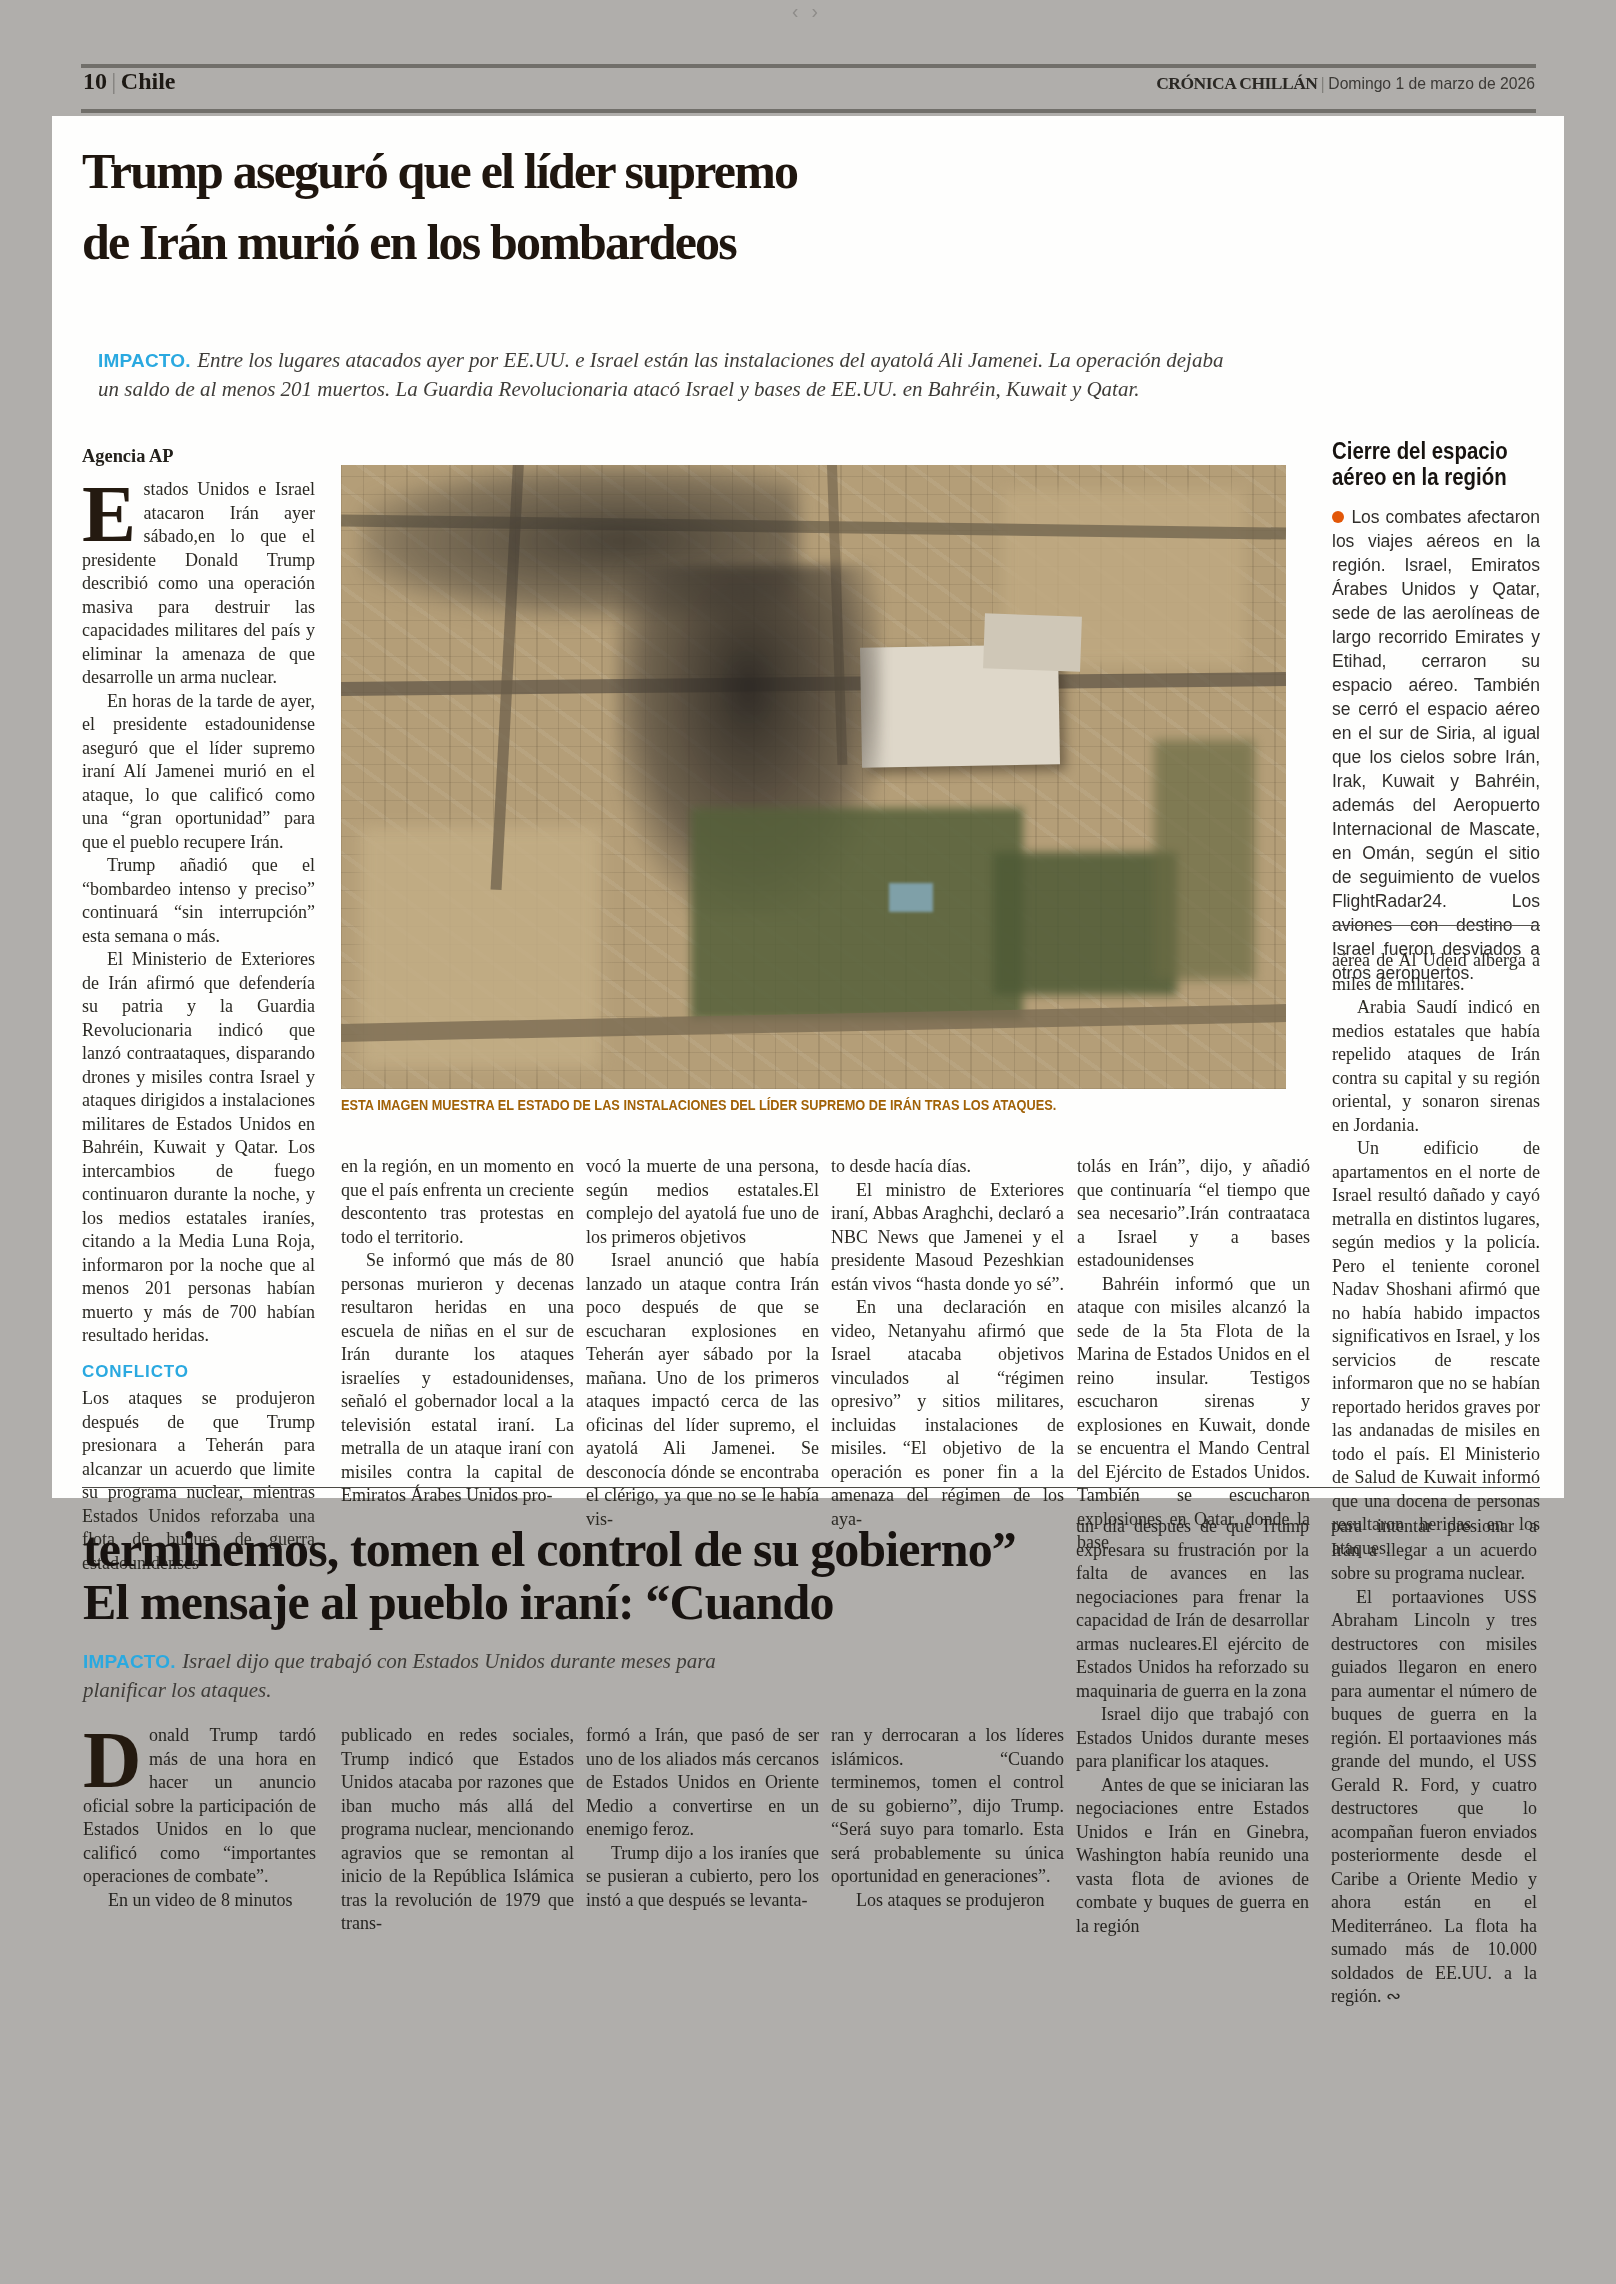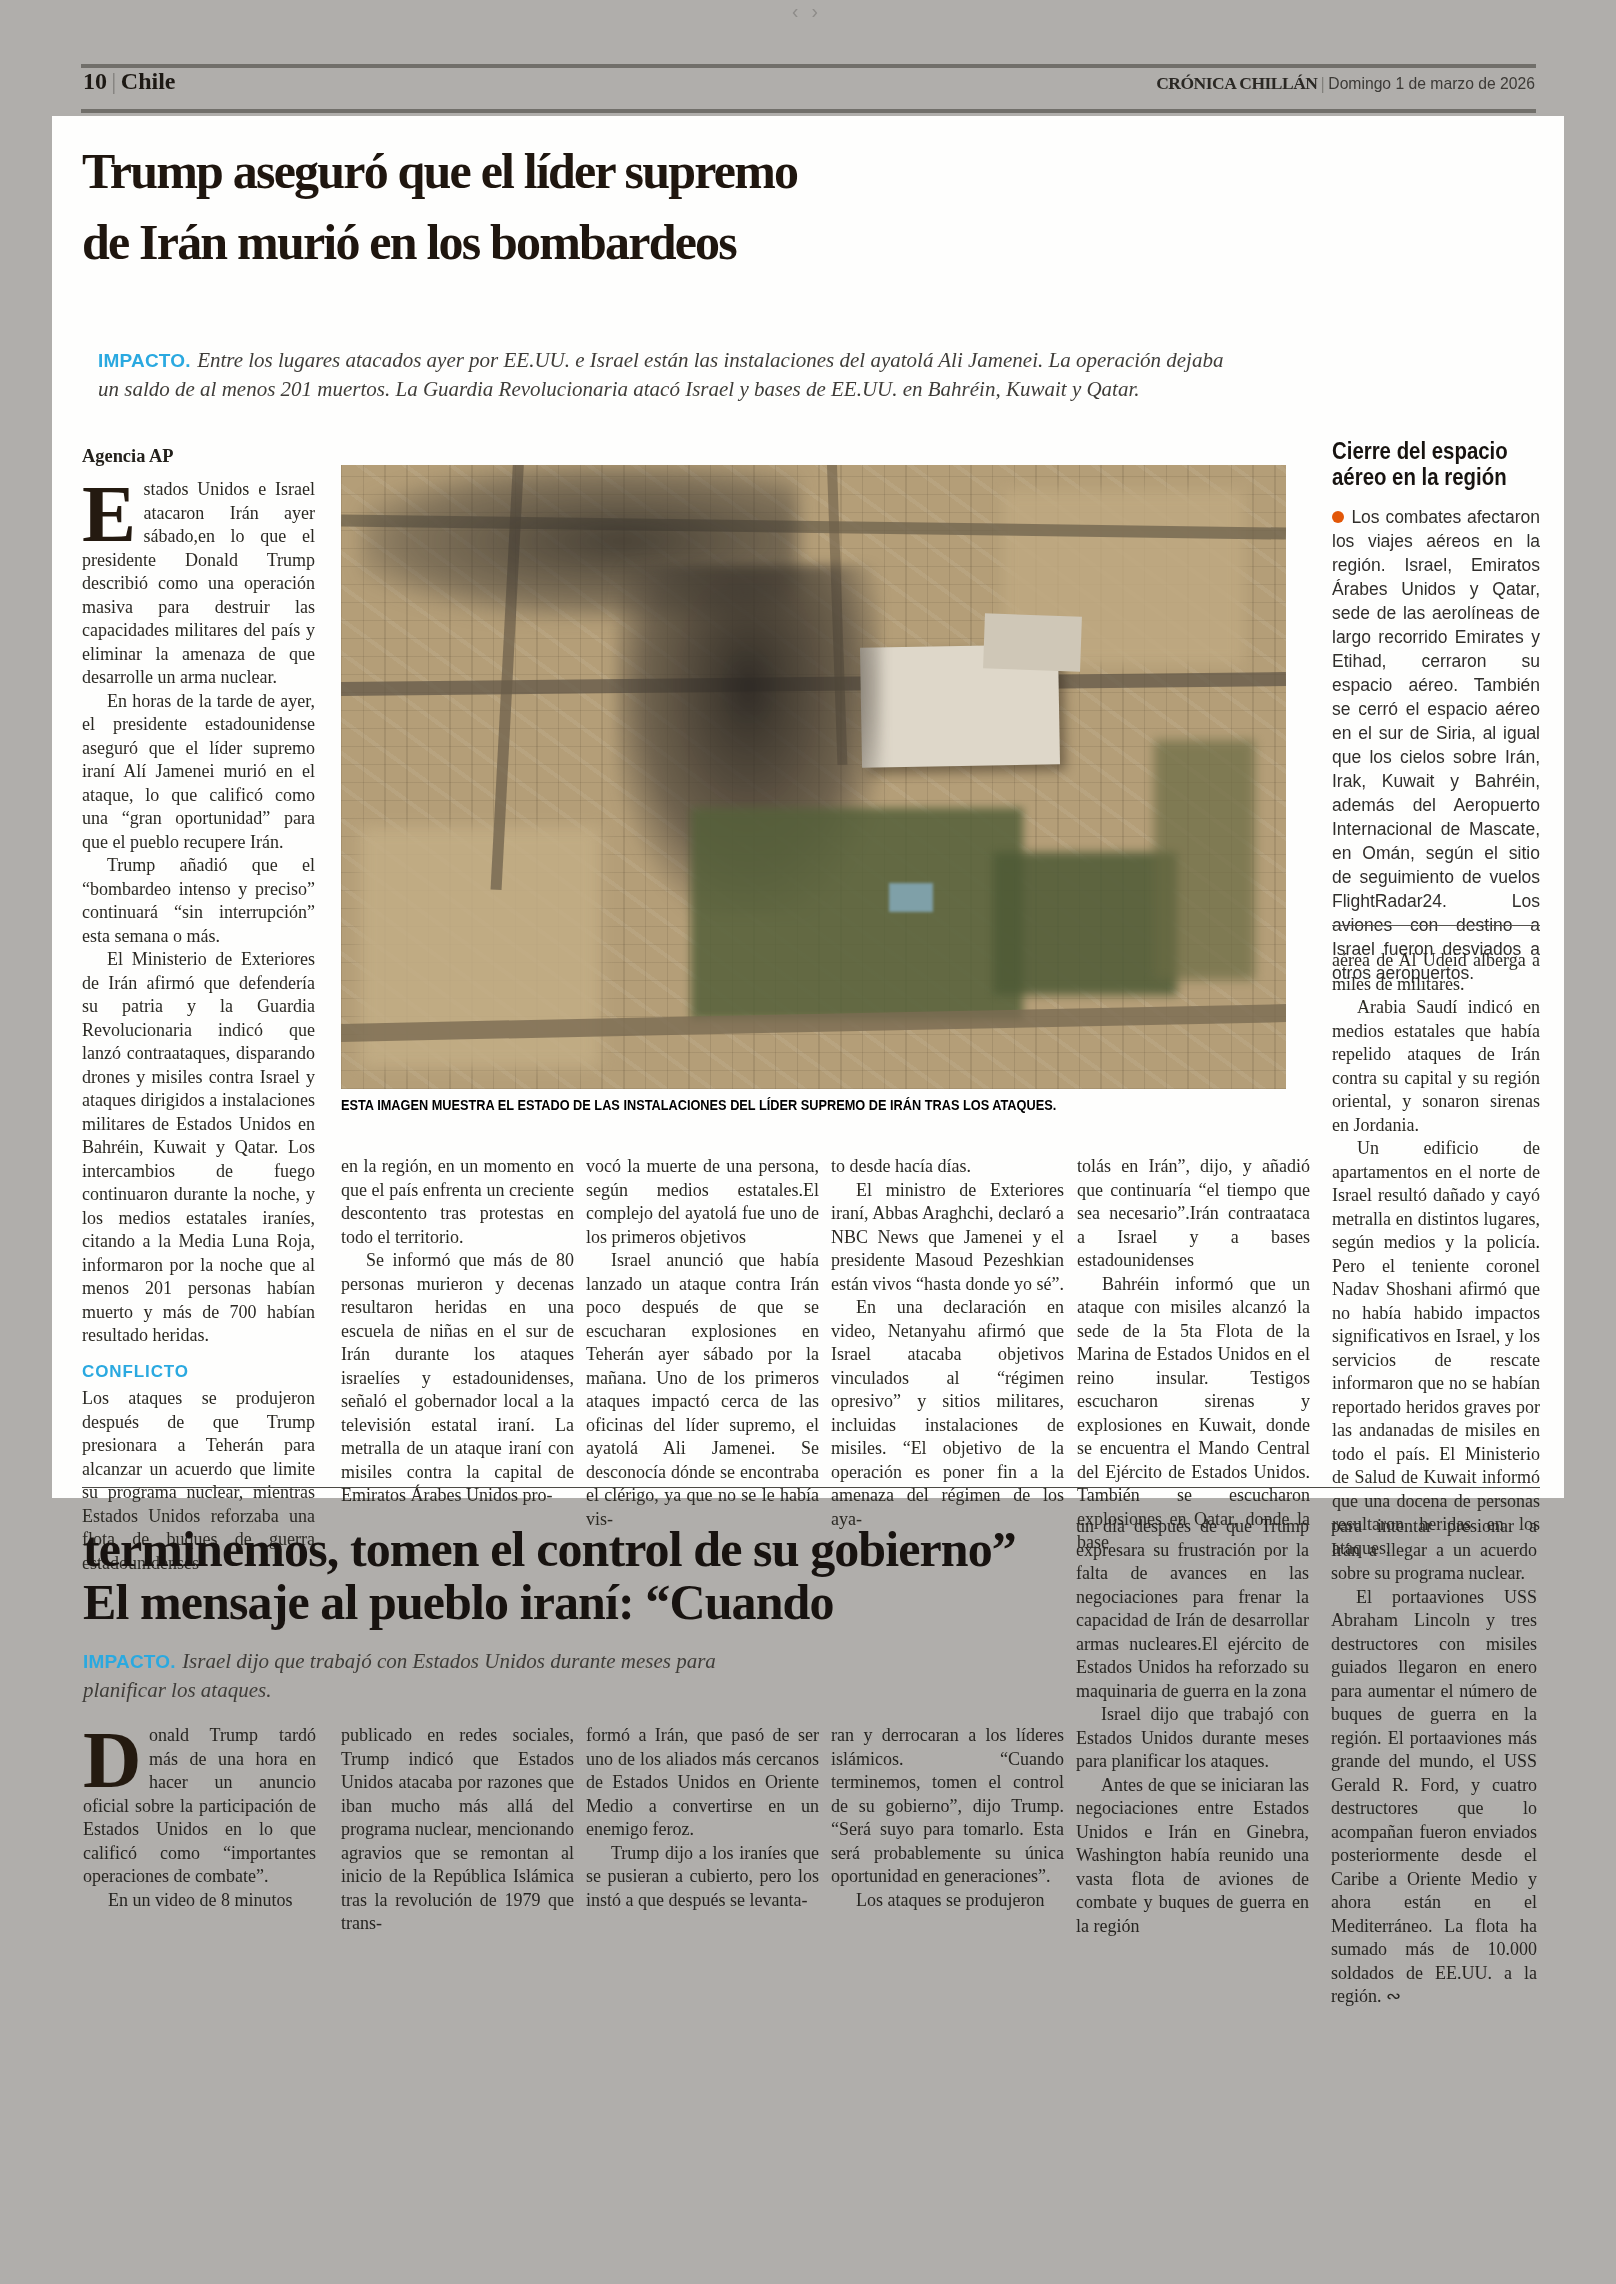--- a/index.html
+++ b/index.html
@@ -51,21 +51,21 @@
   .ph-white2{left:68%;top:24%;width:97px;height:55px;background:#cfc7b7;transform:rotate(2deg);}
   .ph-smoke-drift{left:2%;top:0;width:438px;height:152px;background:radial-gradient(ellipse at 60% 50%,rgba(52,48,42,.85),rgba(72,66,57,.45) 60%,transparent 80%);filter:blur(8.3px);}
   .ph-smoke{left:29%;top:16%;width:267px;height:350px;background:radial-gradient(ellipse at 50% 35%,rgba(43,39,34,.95),rgba(70,63,54,.62) 55%,transparent 78%);filter:blur(5.5px);}
   .ph-park1{left:37%;top:55%;width:332px;height:212px;background:#55603a;filter:blur(4.1px);opacity:.85;}
   .ph-park2{left:69%;top:62%;width:184px;height:143px;background:#4e5a36;filter:blur(4.6px);opacity:.85;}
   .ph-pond{left:58%;top:67%;width:44px;height:28.6px;background:#7fa0a8;filter:blur(1.4px);}
   .ph-green-r{left:86%;top:44%;width:101px;height:240px;background:#6a6b44;filter:blur(5.5px);opacity:.7;}
   .photo-credit{position:absolute;left:289px;top:333px;width:945px;text-align:right;
                 font-family:"Liberation Sans",sans-serif;font-size:11.5px;color:#6b6966;margin-top:44px;}
   .caption{position:absolute;left:289px;top:980px;width:1032px;font-family:"Liberation Sans",sans-serif;
-           font-weight:bold;font-size:15px;color:#000000;}
+           font-weight:bold;font-size:15px;color:#a16207;}
   .condensed{display:inline-block;transform:scaleX(.85);transform-origin:0 50%;white-space:nowrap;}
   
   .sidebar-title{position:absolute;left:1280px;top:322px;width:217px;font-family:"Liberation Sans",sans-serif;
                  font-weight:bold;font-size:24px;line-height:26px;color:#171310;}
   .sidebar-body{position:absolute;left:1280px;top:389px;width:208px;font-family:"Liberation Sans",sans-serif;
                 font-size:17.5px;line-height:24px;color:#302e2b;text-align:justify;}
   .bullet{display:inline-block;width:12px;height:12px;border-radius:50%;background:#e25708;margin-right:7.4px;}
   .sidebar-rule{position:absolute;left:1280px;top:809px;width:208px;height:1.4px;background:#55534e;}
   .col-cont{left:1280px;top:833px;width:208px;}
   .bottom-rule{position:absolute;left:30px;top:1371px;width:1458px;height:1.4px;background:#4c4a45;}

